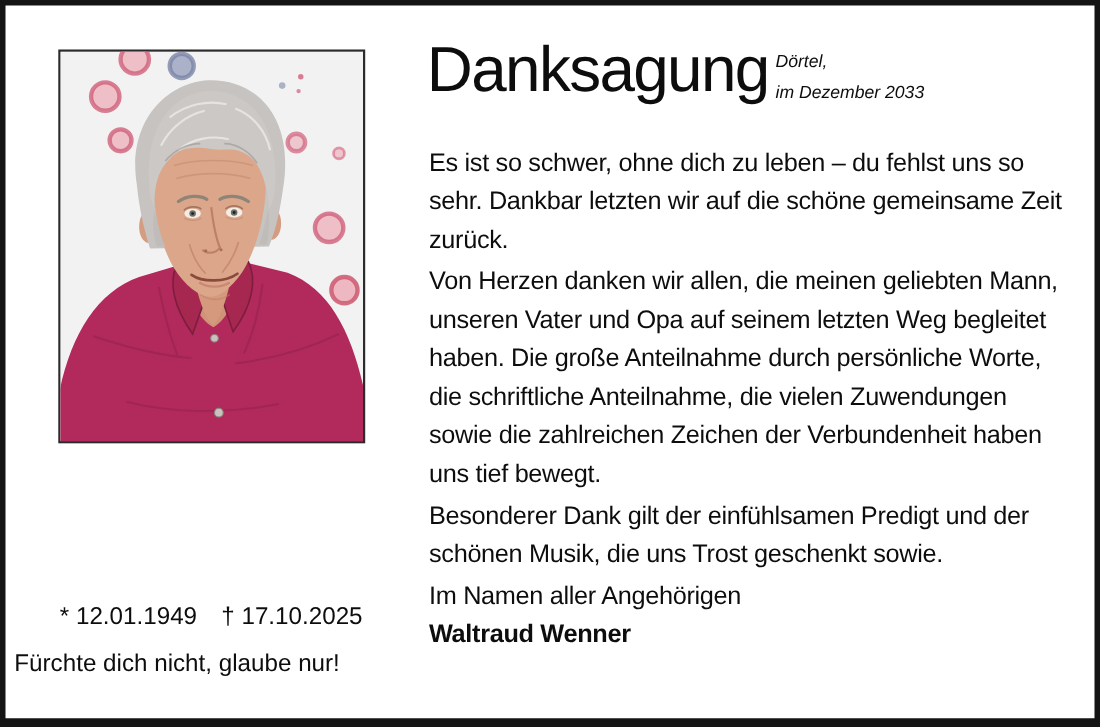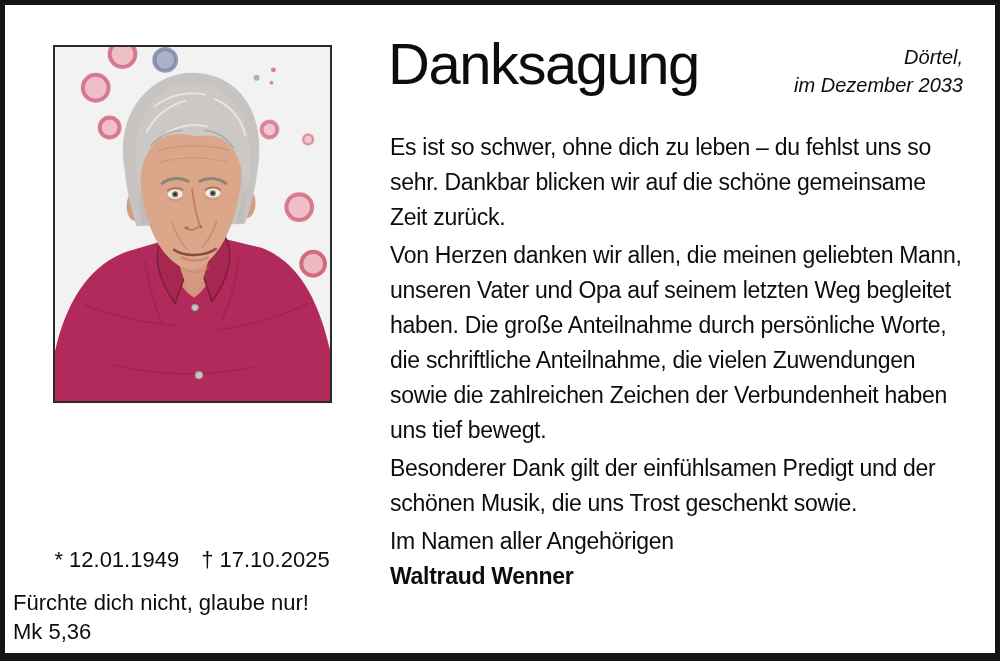--- a/index.html
+++ b/index.html
@@ -25,22 +25,22 @@
   .verse{
     position:absolute;left:8px;top:583px;width:358px;text-align:left;
     font-size:22px;line-height:29px;
   }
   
   .title{
     position:absolute;left:383px;top:30px;font-size:58px;line-height:58px;
     letter-spacing:-1.5px;font-weight:400;white-space:nowrap;
   }
   .dateline{
-    position:absolute;left:700px;top:38px;width:258px;text-align:right;
-    font-style:italic;font-size:20px;line-height:28px;
+    position:absolute;left:700px;top:38px;width:258px;
+    font-style:italic;font-size:16px;line-height:28px;
   }
   .bodytext{
     position:absolute;left:385px;top:125px;width:577px;
     font-size:23px;line-height:35px;letter-spacing:-0.3px;
   }
   .bodytext p{margin:0 0 3px 0;}
   .closing div{line-height:35px;}
   .bold{font-weight:700;}
 </style>
 </head>
@@ -147,32 +147,31 @@
   </div>
 
 
   <div class="dates">
     <span>* 12.01.1949</span>
     <span>† 17.10.2025</span>
   </div>
 
   <div class="verse">
     <div>Fürchte dich nicht, glaube nur!</div>
-    <div>Mk 5,36</div>
   </div>
 
   <div class="title">Danksagung</div>
 
   <div class="dateline">
     <div>Dörtel,</div>
     <div>im Dezember 2033</div>
   </div>
 
   <div class="bodytext">
-    <p>Es ist so schwer, ohne dich zu leben – du fehlst uns so sehr. Dankbar blicken wir auf die schöne gemeinsame Zeit zurück.</p>
+    <p>Es ist so schwer, ohne dich zu leben – du fehlst uns so sehr. Dankbar letzten wir auf die schöne gemeinsame Zeit zurück.</p>
     <p>Von Herzen danken wir allen, die meinen geliebten Mann, unseren Vater und Opa auf seinem letzten Weg begleitet haben. Die große Anteilnahme durch persönliche Worte, die schriftliche Anteilnahme, die vielen Zuwendungen sowie die zahlreichen Zeichen der Verbundenheit haben uns tief bewegt.</p>
     <p>Besonderer Dank gilt der einfühlsamen Predigt und der schönen Musik, die uns Trost geschenkt sowie.</p>
     <div class="closing">
       <div>Im Namen aller Angehörigen</div>
       <div class="bold">Waltraud Wenner</div>
     </div>
   </div>
 
 </div>
 

